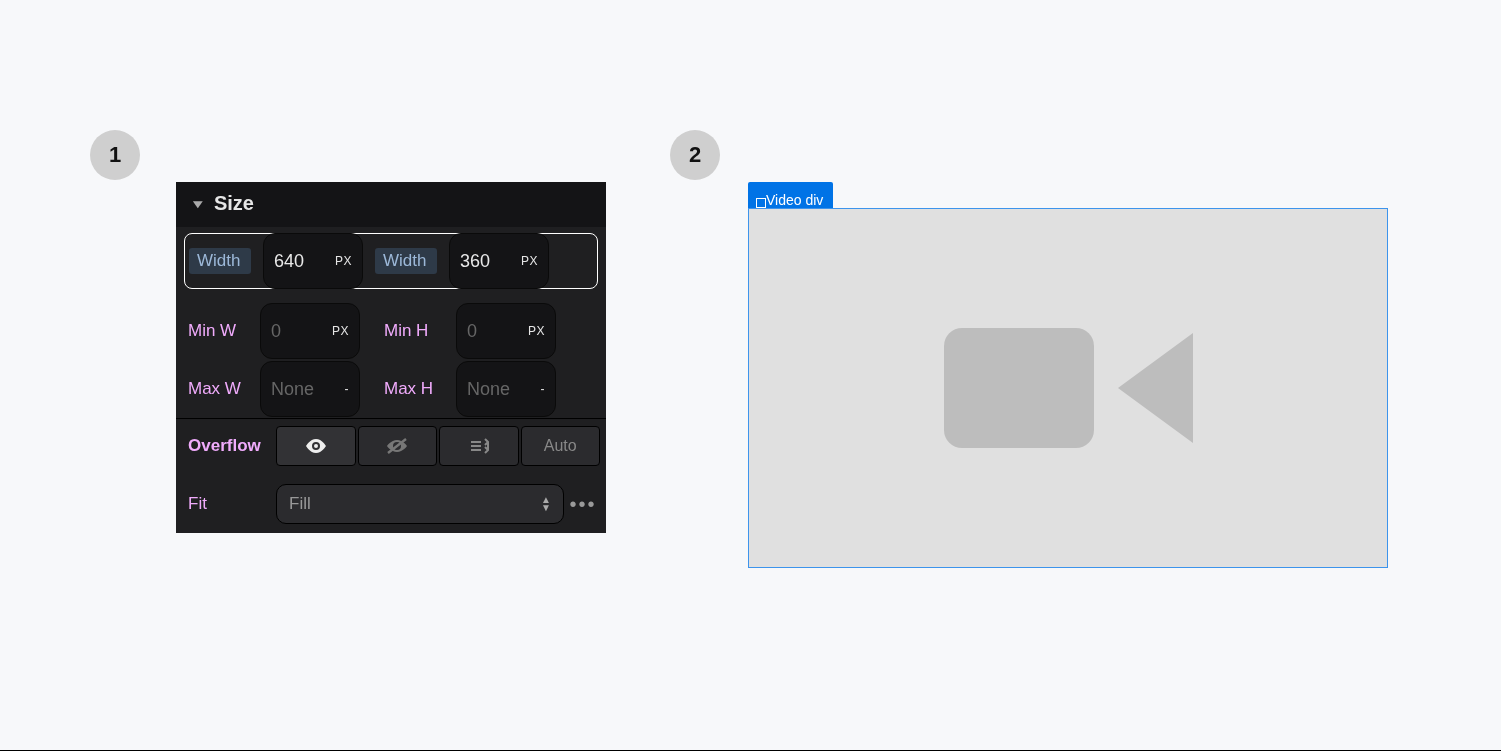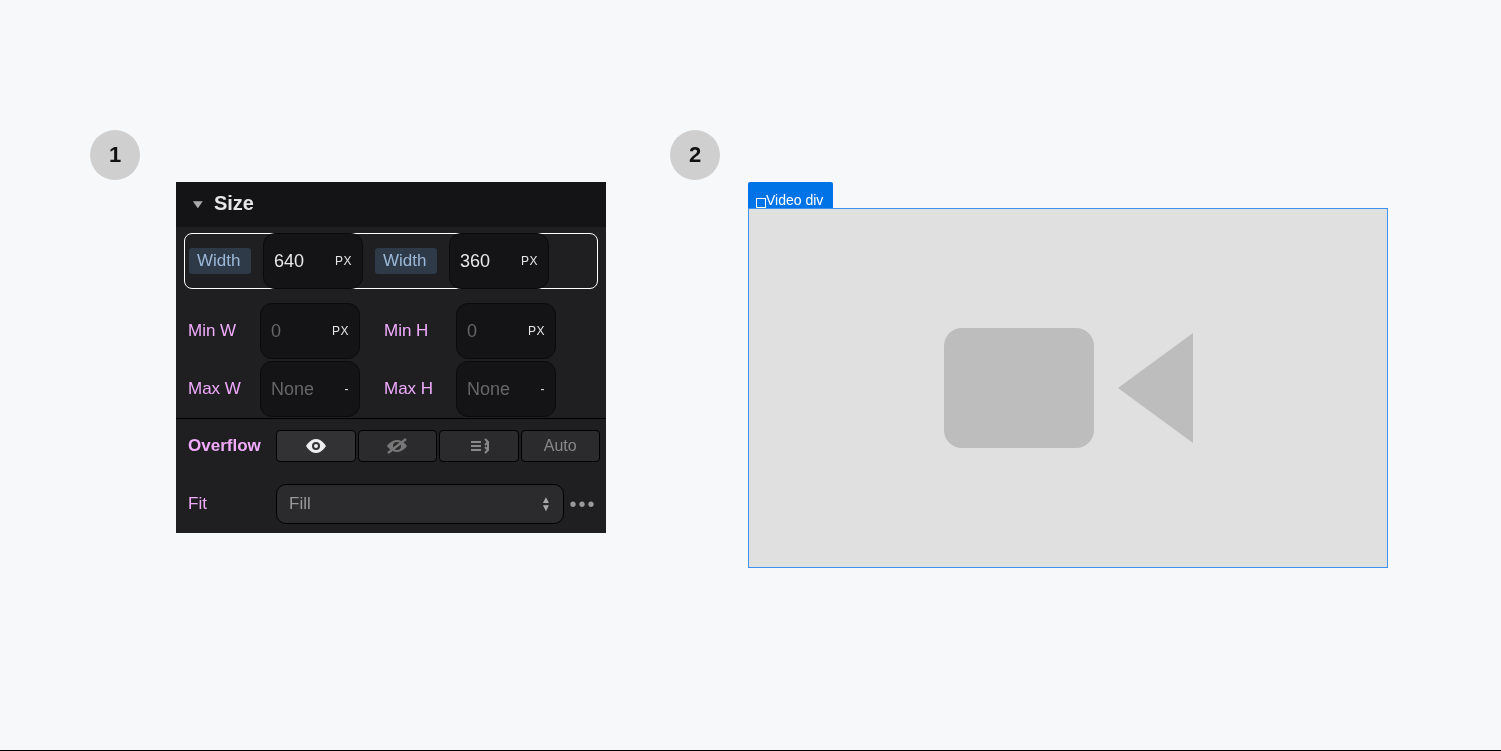--- a/index.html
+++ b/index.html
@@ -105,21 +105,21 @@
   .valbox .val.dim { color: #666; }
   .valbox .unit { color: #e5e5e5; font-size: 12px; letter-spacing: .5px; }
 
   .btnrow {
     display: flex;
     gap: 2px;
     flex: 1;
   }
   .tgl {
     flex: 1;
-    height: 32px;
+    height: 40px;
     background: #2b2b2e;
     border: 1px solid #000;
     display: flex;
     align-items: center;
     justify-content: center;
     color: #888;
     font-size: 16px;
     border-radius: 4px;
   }
   .tgl.active { background: #323235; color: #eee; }

